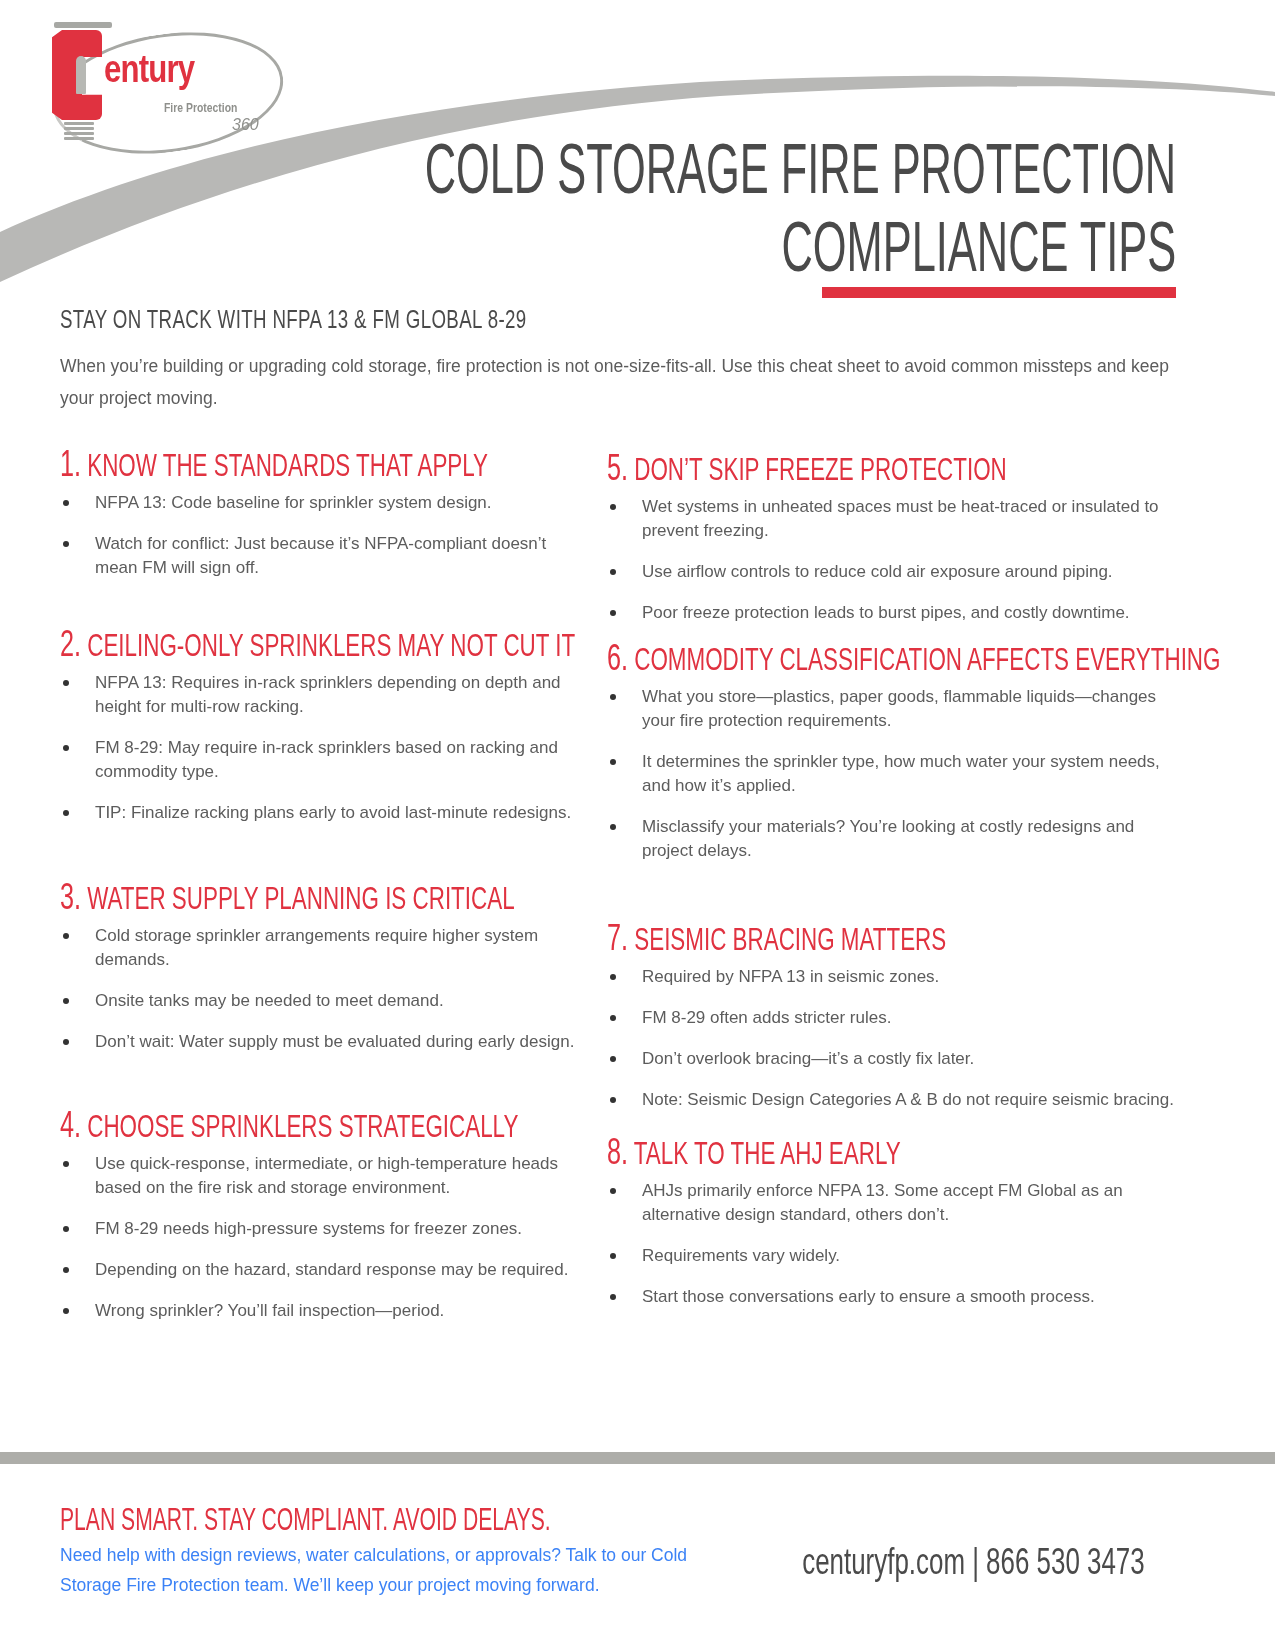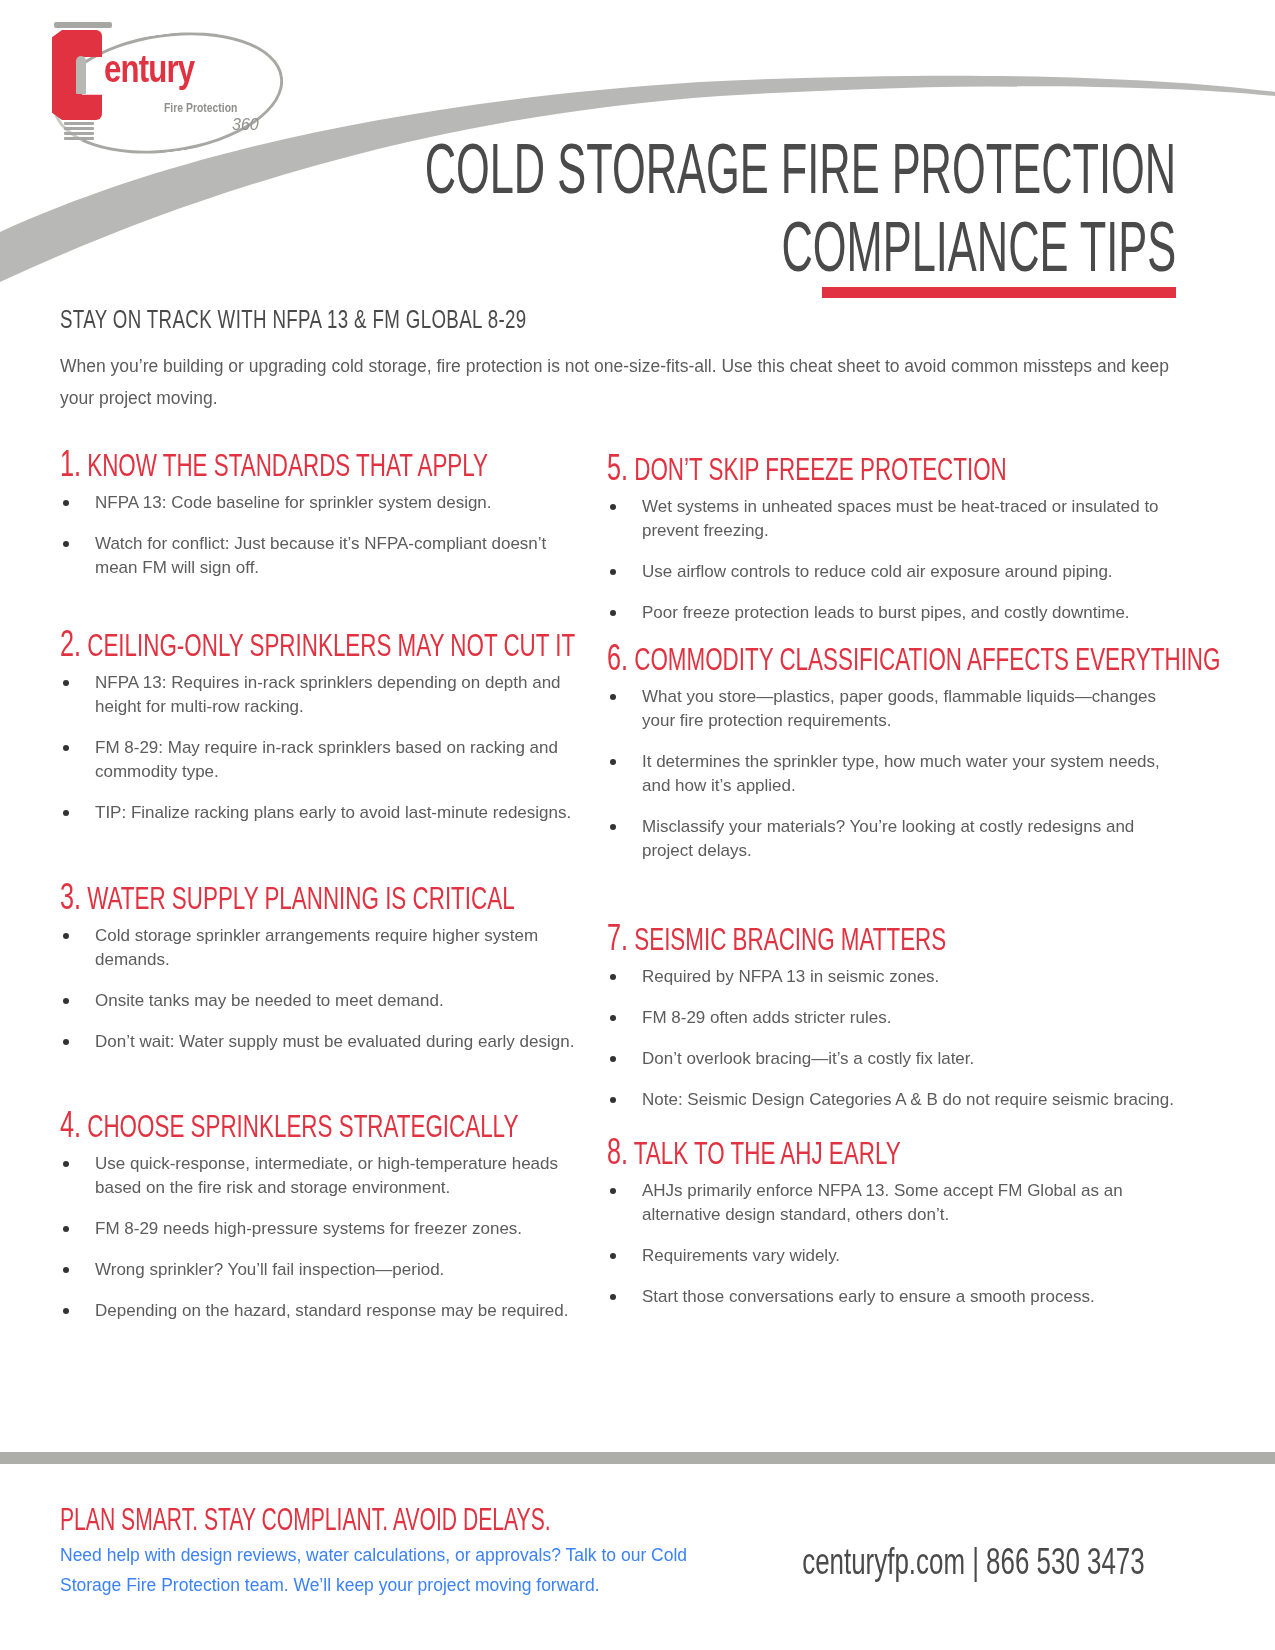--- a/index.html
+++ b/index.html
@@ -106,22 +106,22 @@
     <li>Onsite tanks may be needed to meet demand.</li>
     <li>Don’t wait: Water supply must be evaluated during early design.</li>
   </ul>
 </div>
 
 <div class="section col-left" style="top:1105px;">
   <h2><span class="num">4.</span> <span>CHOOSE SPRINKLERS STRATEGICALLY</span></h2>
   <ul>
     <li>Use quick-response, intermediate, or high-temperature heads based on the fire risk and storage environment.</li>
     <li>FM 8-29 needs high-pressure systems for freezer zones.</li>
+    <li>Depending on the hazard, standard response may be required.</li>
     <li>Wrong sprinkler? You’ll fail inspection—period.</li>
-    <li>Depending on the hazard, standard response may be required.</li>
   </ul>
 </div>
 
 <div class="section col-right" style="top:448px;">
   <h2><span class="num">5.</span> <span>DON’T SKIP FREEZE PROTECTION</span></h2>
   <ul>
     <li>Wet systems in unheated spaces must be heat-traced or insulated to prevent freezing.</li>
     <li>Use airflow controls to reduce cold air exposure around piping.</li>
     <li>Poor freeze protection leads to burst pipes, and costly downtime.</li>
   </ul>

